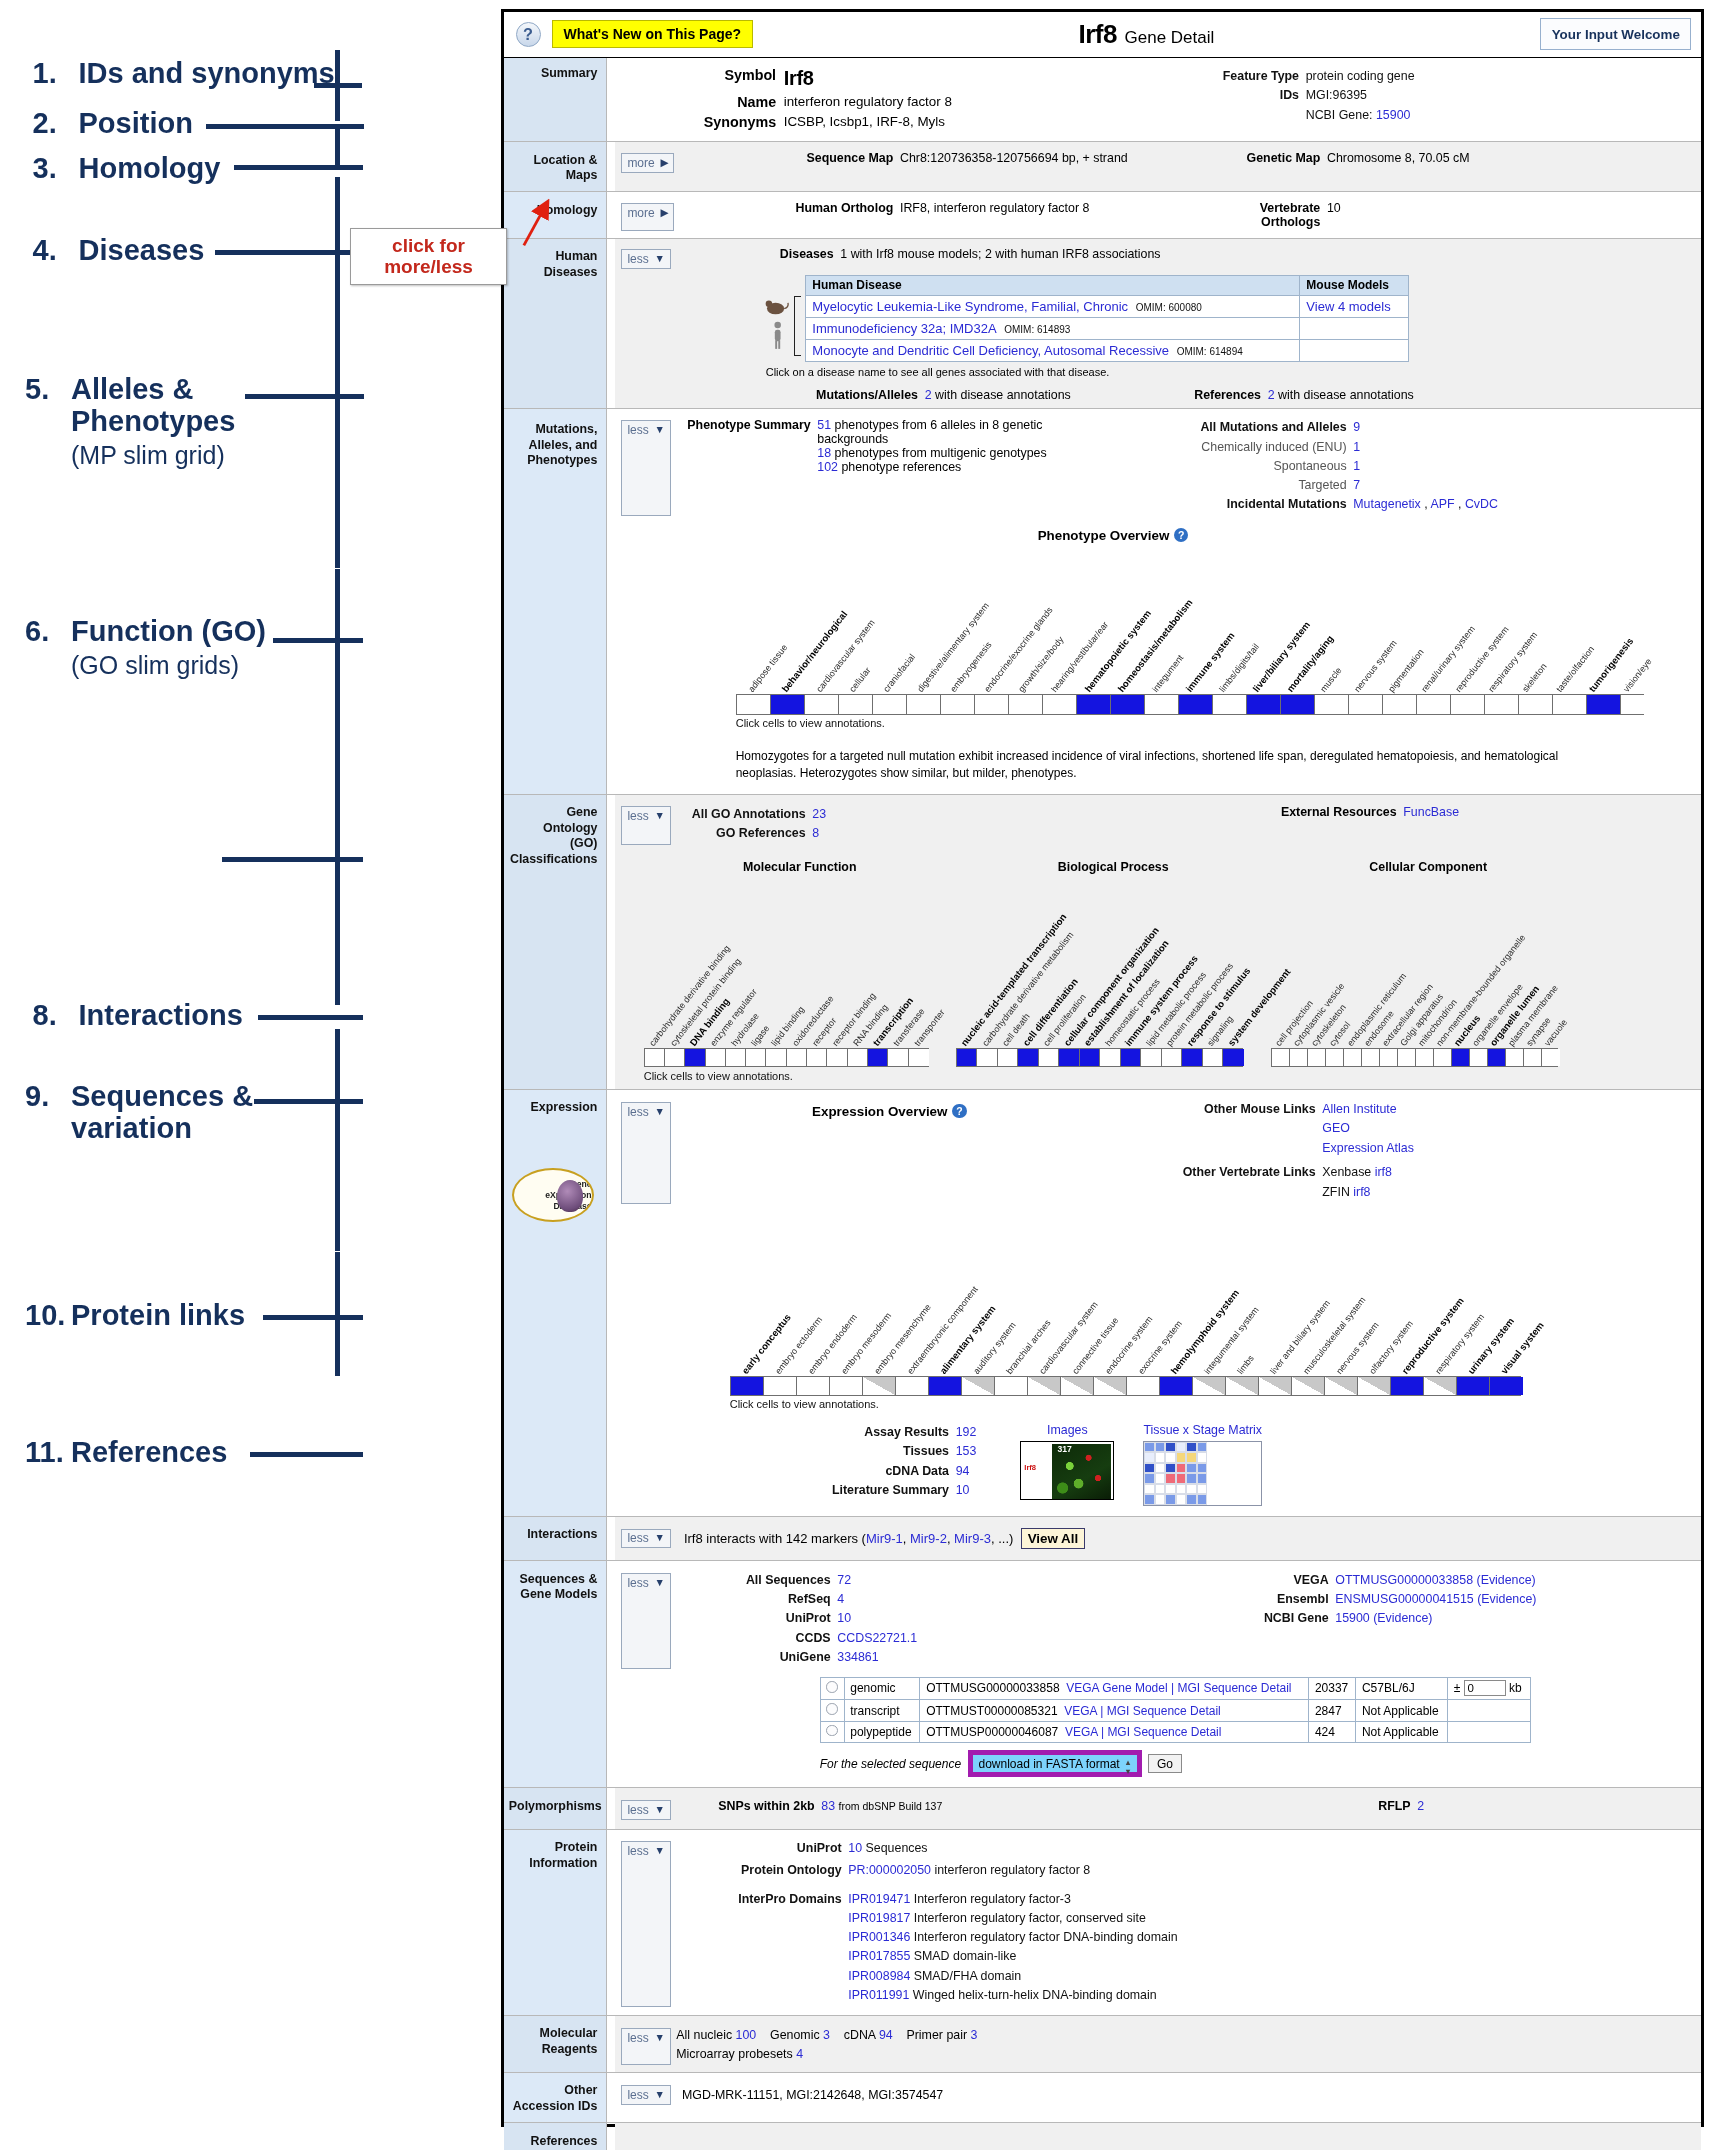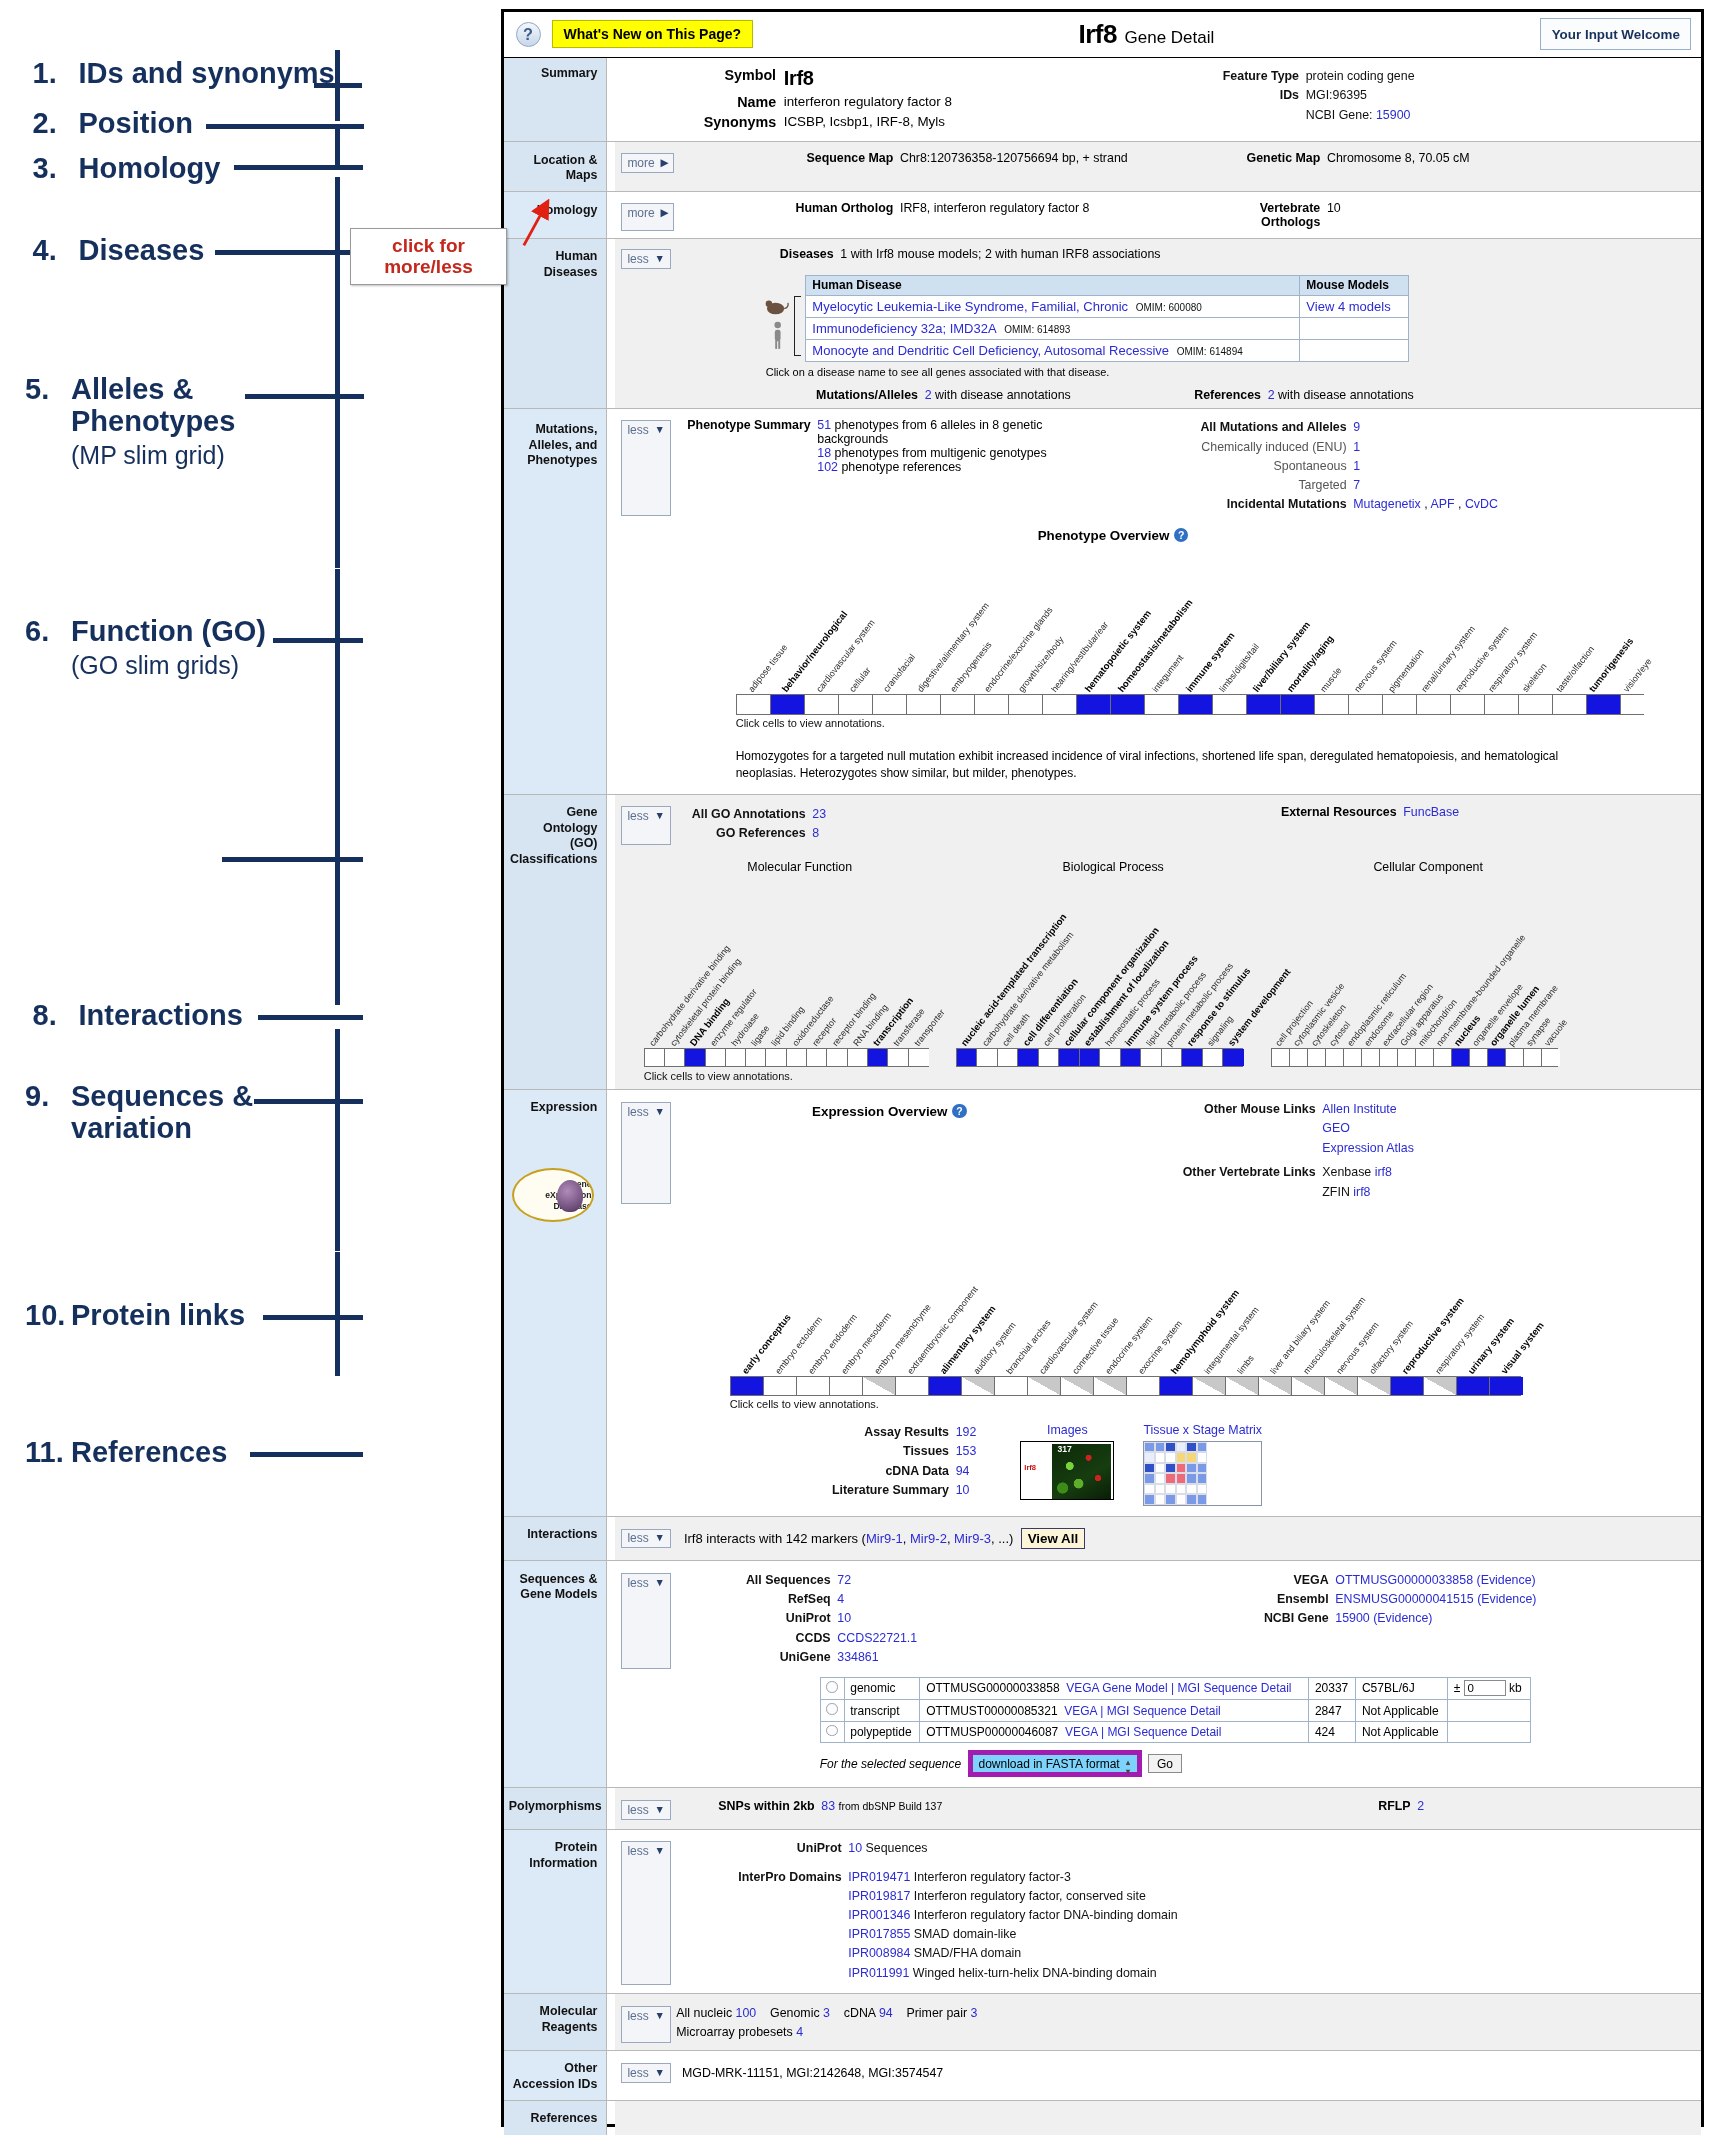--- a/index.html
+++ b/index.html
@@ -139,21 +139,21 @@
   .slim .cell {
     border-right:1px solid #6f6f6f; background:#fff; position:relative;
   }
   .slim .cell:last-child { border-right:none; }
   .slim .cell.on { background:#1414e0; }
   .slim .cell.half {
     background:linear-gradient(to bottom left, #c8c8c8 0 50%, #ffffff 50% 100%);
   }
   .clicknote { font-size:11px; color:#111; margin-top:1.9px; }
 
-  .gosub { font-size:12.4px; font-weight:normal; text-align:center; }
+  .gosub { font-size:12.4px; font-weight:bold; text-align:center; }
 
   
   .gxd {
     width:82px; height:54px; border-radius:50%;
     border:2.9px solid #c8a020; background:#fffdf2;
     font-size:8.6px; line-height:1.25; color:#222;
     padding:8.6px 0 0 6.7px; position:relative; overflow:hidden;
   }
   .gxd b { font-weight:bold; }
   .gxd .emb {
@@ -1009,20 +1009,25 @@
 Information</div>
     <div class="rowbody white" style="padding:9.6px 9.6px 9.6px 5.7px;">
       <div style="display:flex;">
         <div class="toggle"><span>less</span><span class="car">▼</span></div>
         <div style="flex:1;">
           <div class="lv">
               <div class="lab" style="width:172px;">UniProt</div>
             <div class="val"><span class="a">10</span>
               <span>Sequences</span></div>
             </div>
+          <div class="lv" style="margin-top:2.9px;">
+              <div class="lab" style="width:172px;">Protein Ontology</div>
+            <div class="val"><span class="a">PR:000002050</span>
+              <span>interferon regulatory factor 8</span></div>
+            </div>
           <div class="lv" style="margin-top:9px;">
               <div class="lab" style="width:172px;">InterPro Domains</div>
             <div class="val" id="interpro-list">
                 <div><span class="a">IPR019471</span><span> Interferon regulatory factor-3</span></div>
                 <div><span class="a">IPR019817</span><span> Interferon regulatory factor, conserved site</span></div>
                 <div><span class="a">IPR001346</span><span> Interferon regulatory factor DNA-binding domain</span></div>
                 <div><span class="a">IPR017855</span><span> SMAD domain-like</span></div>
                 <div><span class="a">IPR008984</span><span> SMAD/FHA domain</span></div>
                 <div><span class="a">IPR011991</span><span> Winged helix-turn-helix DNA-binding domain</span></div>
               </div>

